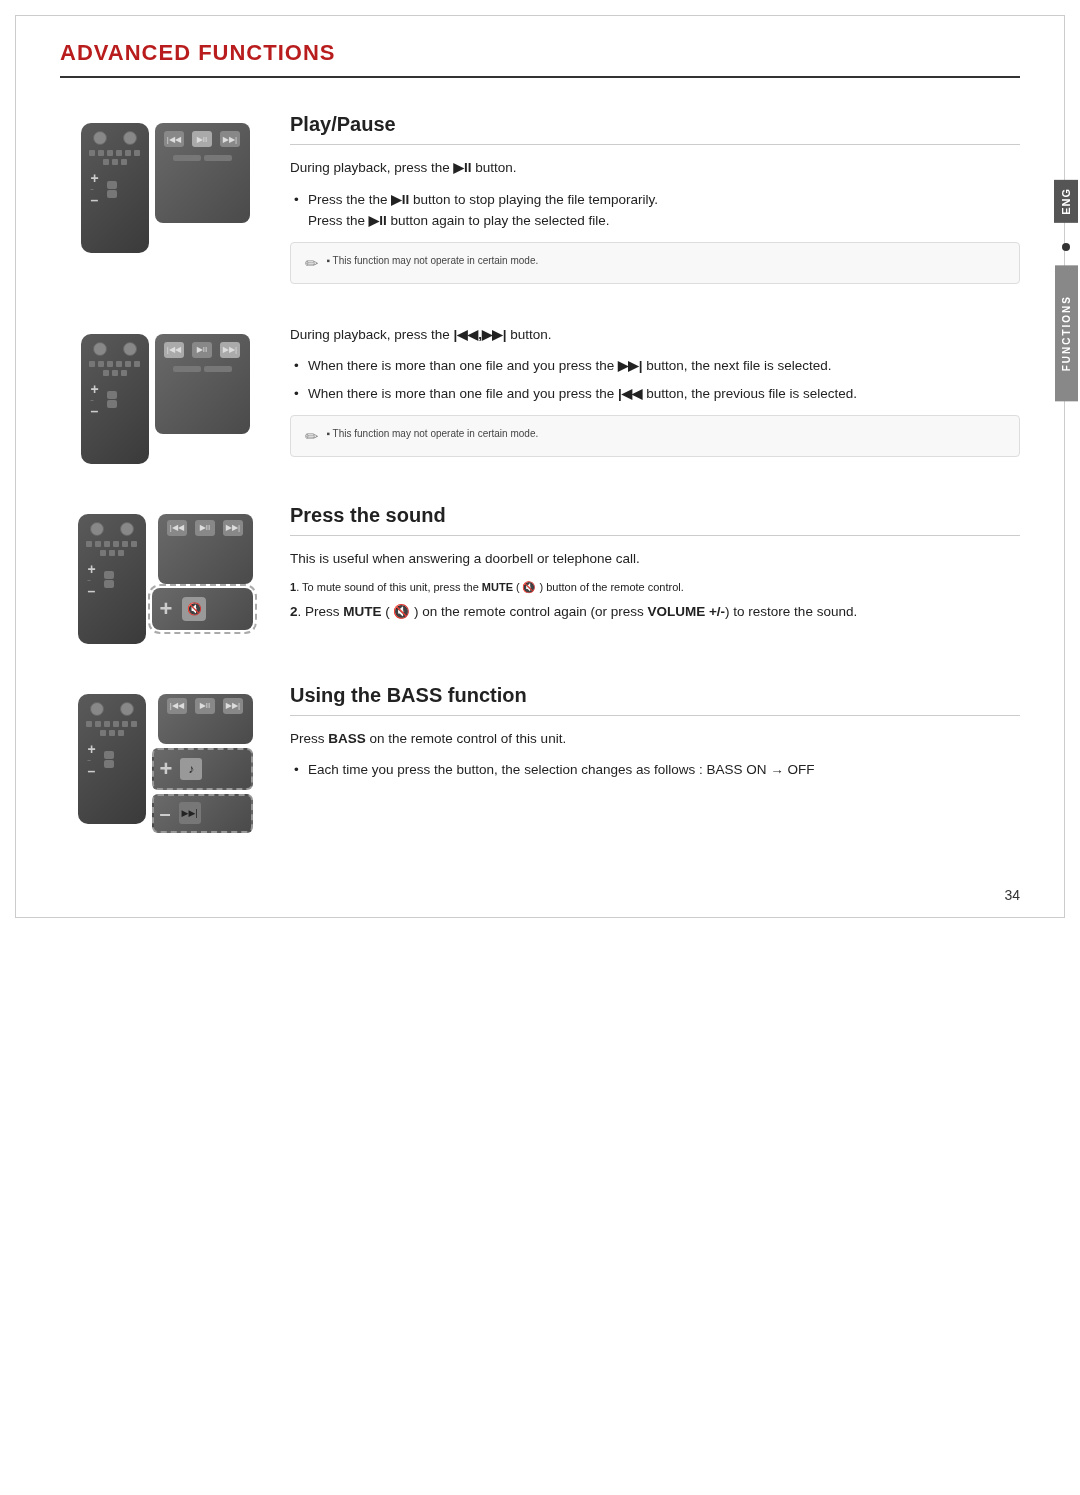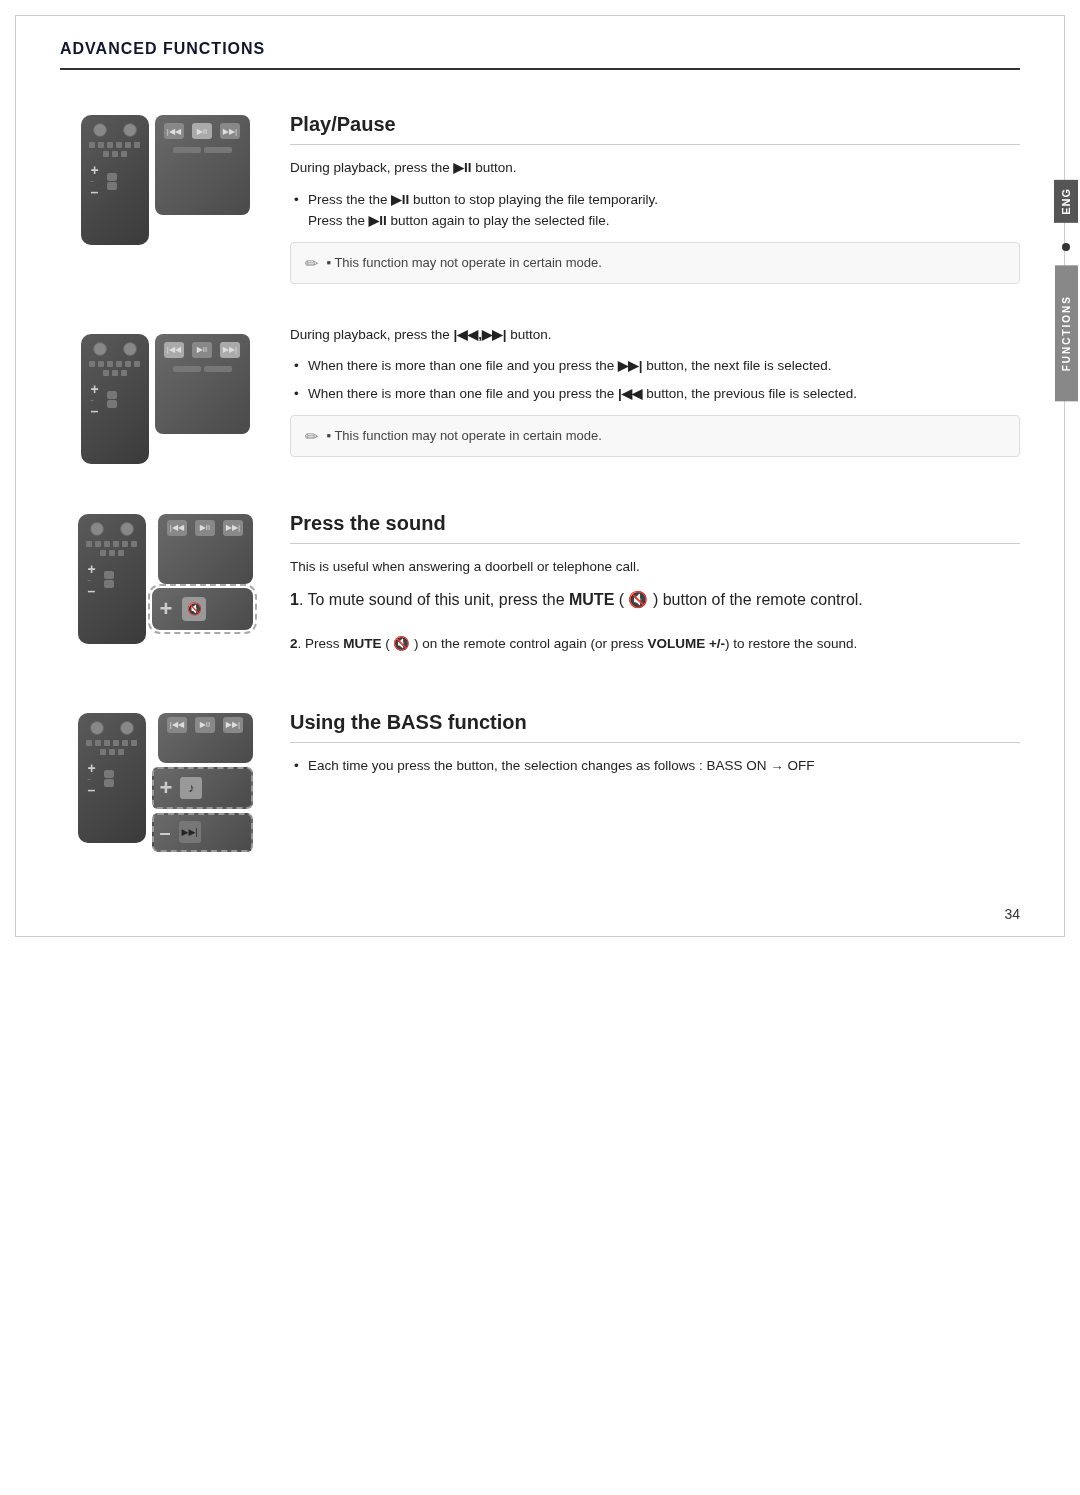--- a/index.html
+++ b/index.html
@@ -78,24 +78,24 @@
       color: #333;
     }
 
     
     .page-header {
       border-bottom: 2px solid #333;
       padding-bottom: 10px;
       margin-bottom: 35px;
     }
     .page-title {
-      font-size: 16px;
+      font-size: 22px;
       font-weight: bold;
       letter-spacing: 1px;
-      color: #0f172a;
+      color: #b91c1c;
     }
 
     
     .section {
       display: flex;
       flex-direction: row;
       margin-bottom: 40px;
       align-items: flex-start;
     }
 
@@ -115,21 +115,20 @@
       padding-left: 20px;
     }
 
     .section-title {
       font-size: 20px;
       font-weight: bold;
       color: #222;
       border-bottom: 1px solid #ccc;
       padding-bottom: 8px;
       margin-bottom: 12px;
-      margin-top: 8px;
     }
 
     .section-desc {
       font-size: 13.5px;
       margin-bottom: 10px;
       line-height: 1.6;
     }
 
     .section-desc b {
       font-weight: bold;
@@ -169,21 +168,21 @@
     }
 
     .note-icon {
       font-size: 16px;
       color: #888;
       flex-shrink: 0;
       margin-top: 1px;
     }
 
     .note-text {
-      font-size: 13px;
+      font-size: 10px;
       line-height: 1.5;
     }
 
     
     .remote-container {
       display: flex;
       align-items: flex-start;
       gap: 0px;
     }
 
@@ -477,21 +476,21 @@
             <div style="width:24px;height:24px;background:#999;border-radius:4px;display:flex;align-items:center;justify-content:center;color:#333;font-size:12px;">🔇</div>
           </div>
         </div>
       </div>
     </div>
 
     <div class="section-content">
       <div class="section-title">Press the sound</div>
       <div class="section-desc">This is useful when answering a doorbell or telephone call.</div>
       <ol style="list-style:none;margin:8px 0;">
-        <li style="font-size:16px;line-height:1.6;margin-bottom:20px;">
+        <li style="font-size:11px;line-height:1.6;margin-bottom:4px;">
           <b>1</b>. To mute sound of this unit, press the <b>MUTE</b> ( 🔇 ) button of the remote control.
         </li>
         <li style="font-size:13.5px;line-height:1.6;">
           <b>2</b>. Press <b>MUTE</b> ( 🔇 ) on the remote control again (or press <b>VOLUME +/-</b>) to restore the sound.
         </li>
       </ol>
     </div>
   </div>
 
   <div class="section">
@@ -543,20 +542,23 @@
           <div class="bass-highlight-box" style="background:linear-gradient(135deg,#6a6a6a,#4a4a4a);border-radius:6px;padding:6px;display:flex;align-items:center;gap:8px;">
             <div style="color:#ccc;font-size:20px;font-weight:bold;">–</div>
             <div style="width:22px;height:22px;background:#777;border-radius:3px;display:flex;align-items:center;justify-content:center;font-size:9px;">▶▶|</div>
           </div>
         </div>
       </div>
     </div>
 
     <div class="section-content">
       <div class="section-title">Using the BASS function</div>
+      <div class="section-desc">
+        Press <b>BASS</b> on the remote control of this unit.
+      </div>
       <ul class="bullet-list">
         <li>
           Each time you press the button, the selection changes as follows : BASS ON → OFF
         </li>
       </ul>
     </div>
   </div>
 
   <div class="page-number">34</div>
 </div>

